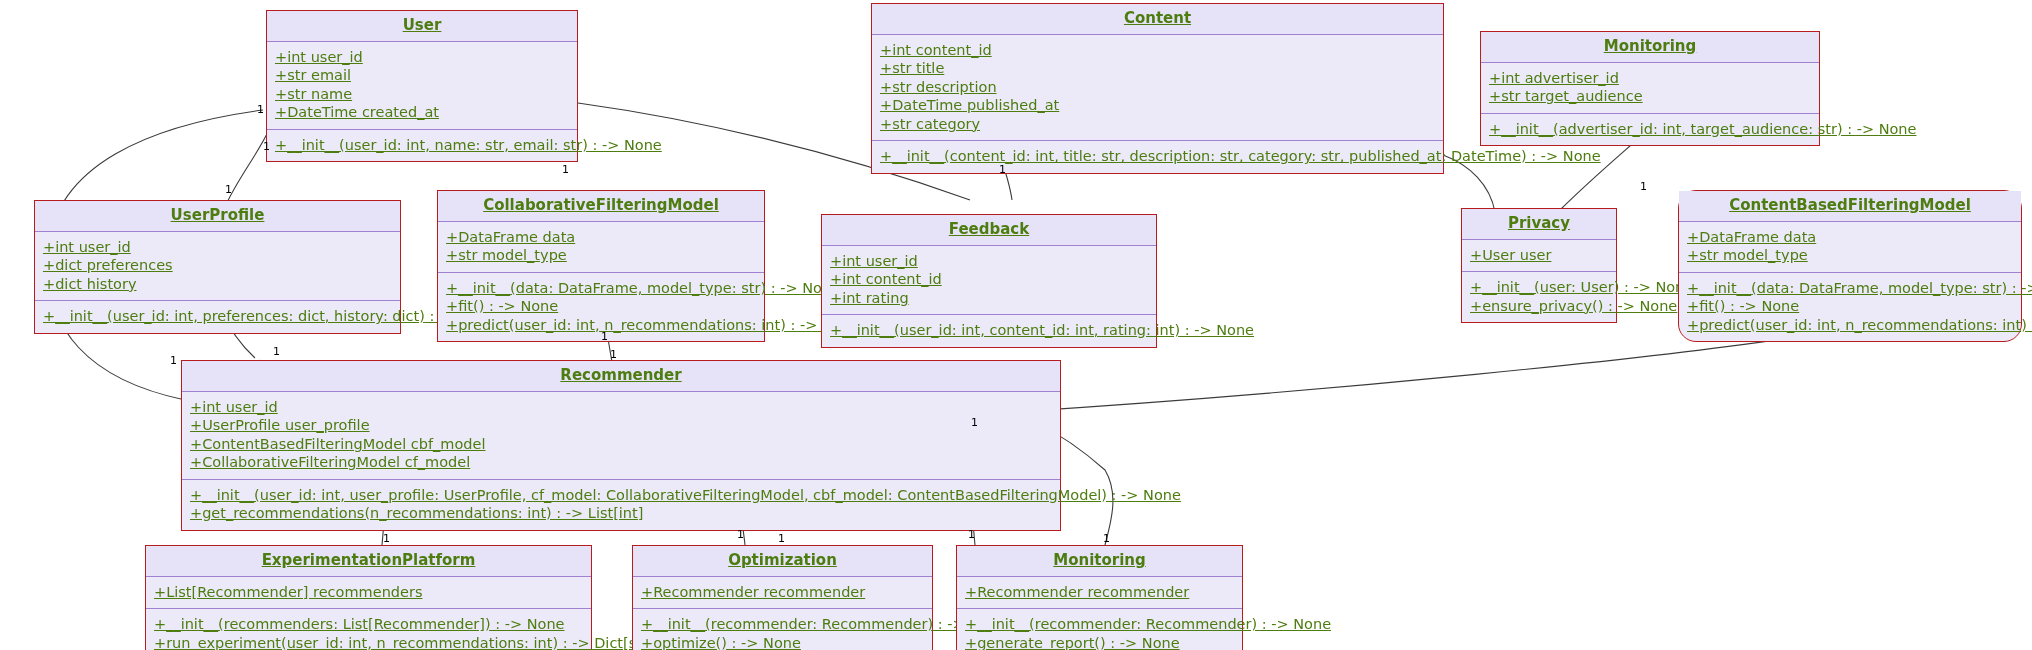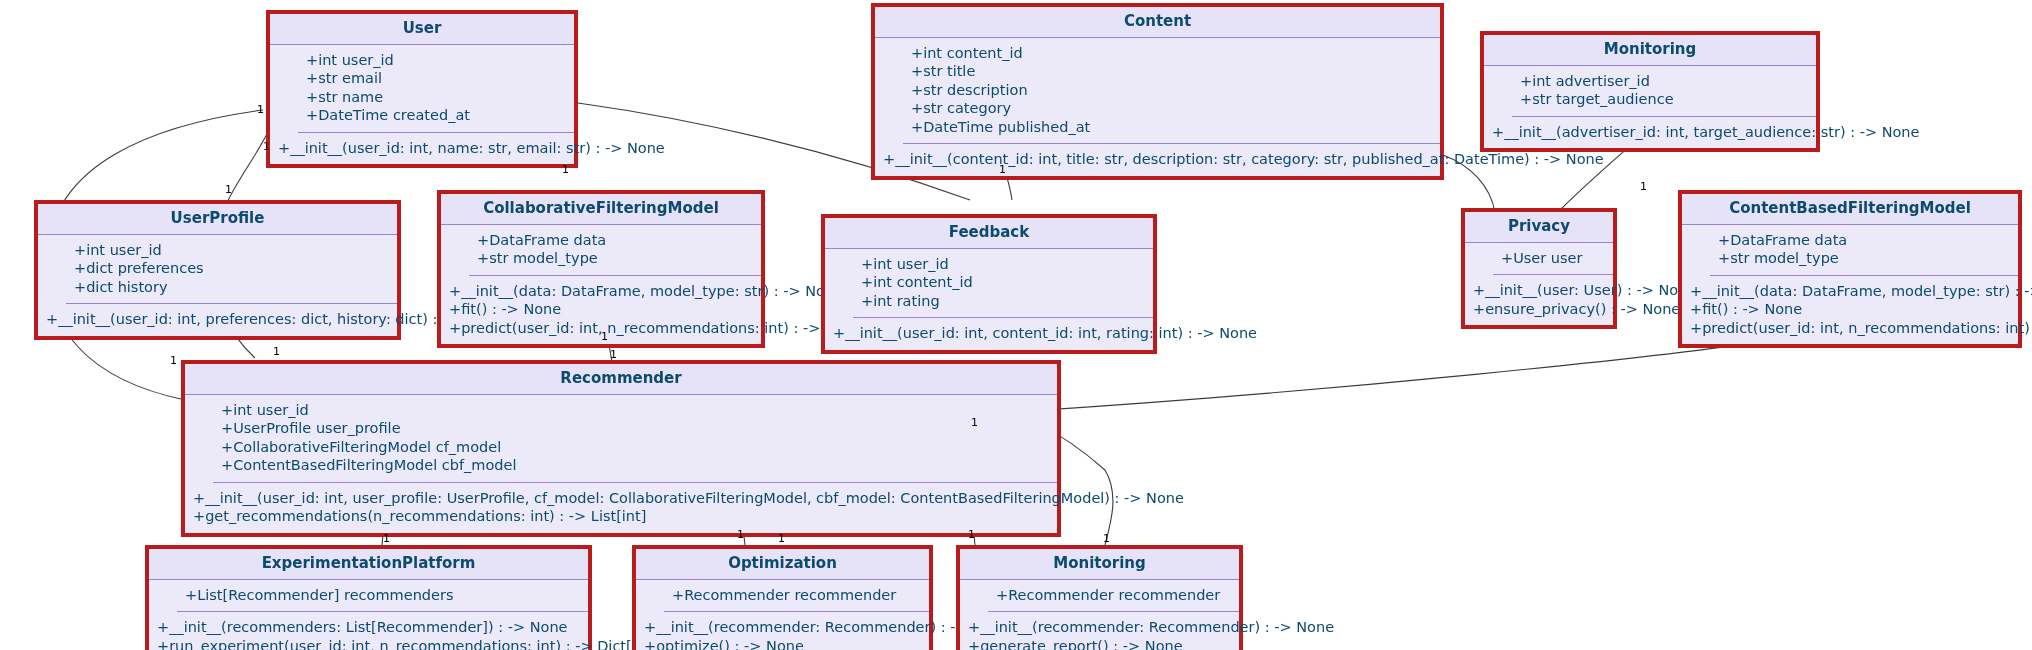--- a/index.html
+++ b/index.html
@@ -21,40 +21,40 @@
     position: absolute;
     left: 0;
     top: 0;
     width: 2032px;
     height: 650px;
     pointer-events: none;
   }
   .uml-class {
     position: absolute;
     box-sizing: border-box;
-    border: 4px solid #b91c1c;
+    border: 1px solid #b91c1c;
     background: #eceaf9;
     font-size: 14.5px;
-    color: #0c4a6e;
+    color: #4d7c0f;
     z-index: 2;
+    text-decoration: underline;
   }
   .uml-title {
     text-align: center;
     font-weight: bold;
     font-size: 15px;
     padding: 6px 8px 7px 8px;
     border-bottom: 1px solid #a080d0;
     background: #e6e3f8;
     line-height: 1.1;
   }
   .uml-attrs {
     padding: 6px 8px 7px 8px;
     border-bottom: 1px solid #a080d0;
     line-height: 1.28;
-    margin-left: 28px;
   }
   .uml-methods {
     padding: 6px 8px 7px 8px;
     line-height: 1.28;
   }
   .uml-attrs div, .uml-methods div {
     white-space: nowrap;
   }
   .mult {
     position: absolute;
@@ -112,22 +112,22 @@
       <div>+__init__(user_id: int, name: str, email: str) : -&gt; None</div>
     </div>
   </div>
 
   <div class="uml-class" style="left:871px; top:3px; width:573px;">
     <div class="uml-title">Content</div>
     <div class="uml-attrs">
       <div>+int content_id</div>
       <div>+str title</div>
       <div>+str description</div>
+      <div>+DateTime published_at</div>
       <div>+str category</div>
-      <div>+DateTime published_at</div>
     </div>
     <div class="uml-methods">
       <div>+__init__(content_id: int, title: str, description: str, category: str, published_at: DateTime) : -&gt; None</div>
     </div>
   </div>
 
   <div class="uml-class" style="left:1480px; top:31px; width:340px;">
     <div class="uml-title">Monitoring</div>
     <div class="uml-attrs">
       <div>+int advertiser_id</div>
@@ -179,40 +179,40 @@
     <div class="uml-title">Privacy</div>
     <div class="uml-attrs">
       <div>+User user</div>
     </div>
     <div class="uml-methods">
       <div>+__init__(user: User) : -&gt; None</div>
       <div>+ensure_privacy() : -&gt; None</div>
     </div>
   </div>
 
-  <div class="uml-class" style="left:1678px; top:190px; width:344px;">
+  <div class="uml-class" style="left:1678px; top:190px; width:344px;border-radius:18px;">
     <div class="uml-title">ContentBasedFilteringModel</div>
     <div class="uml-attrs">
       <div>+DataFrame data</div>
       <div>+str model_type</div>
     </div>
     <div class="uml-methods">
       <div>+__init__(data: DataFrame, model_type: str) : -&gt; None</div>
       <div>+fit() : -&gt; None</div>
       <div>+predict(user_id: int, n_recommendations: int) : -&gt; List[int]</div>
     </div>
   </div>
 
   <div class="uml-class" style="left:181px; top:360px; width:880px;">
     <div class="uml-title">Recommender</div>
     <div class="uml-attrs">
       <div>+int user_id</div>
       <div>+UserProfile user_profile</div>
+      <div>+ContentBasedFilteringModel cbf_model</div>
       <div>+CollaborativeFilteringModel cf_model</div>
-      <div>+ContentBasedFilteringModel cbf_model</div>
     </div>
     <div class="uml-methods">
       <div>+__init__(user_id: int, user_profile: UserProfile, cf_model: CollaborativeFilteringModel, cbf_model: ContentBasedFilteringModel) : -&gt; None</div>
       <div>+get_recommendations(n_recommendations: int) : -&gt; List[int]</div>
     </div>
   </div>
 
   <div class="uml-class" style="left:145px; top:545px; width:447px;">
     <div class="uml-title">ExperimentationPlatform</div>
     <div class="uml-attrs">

